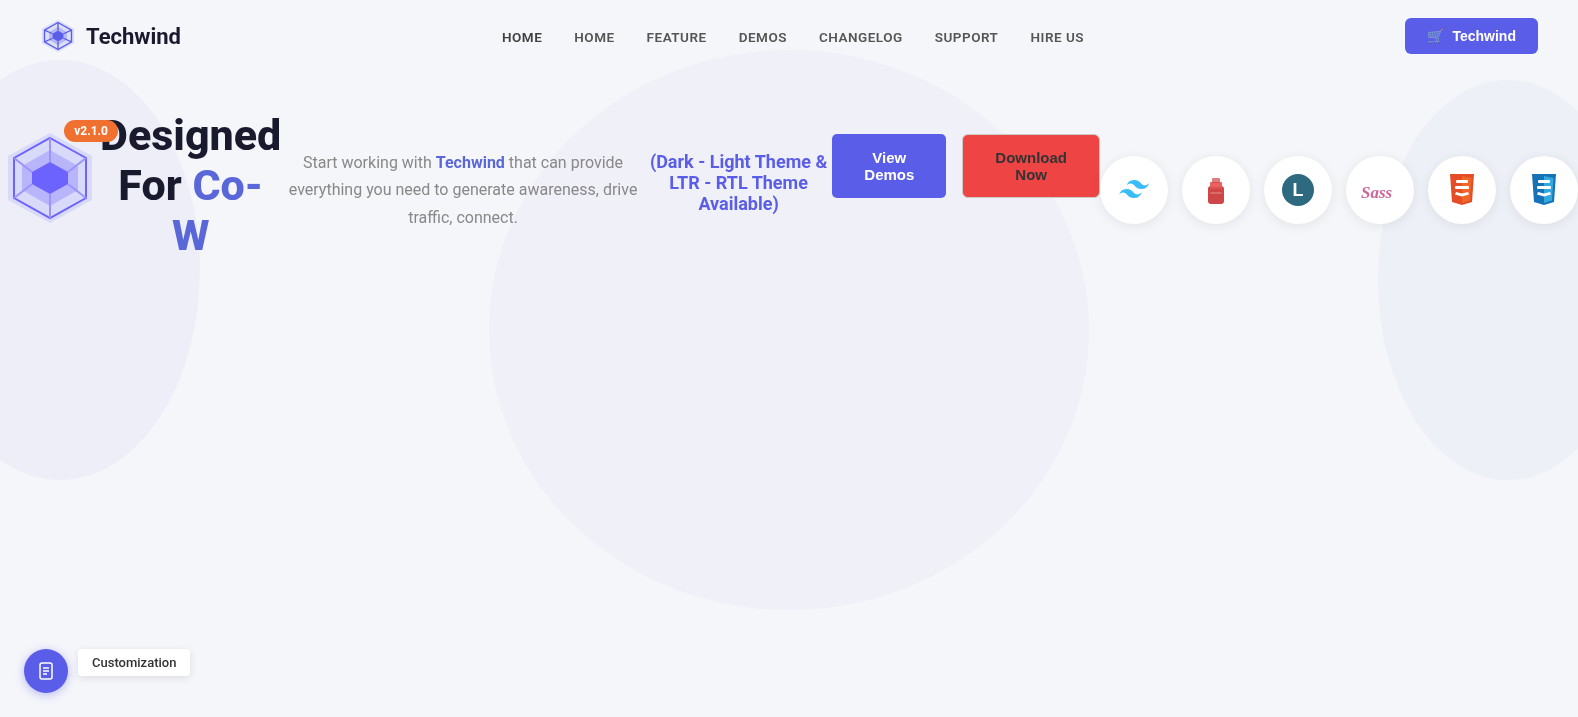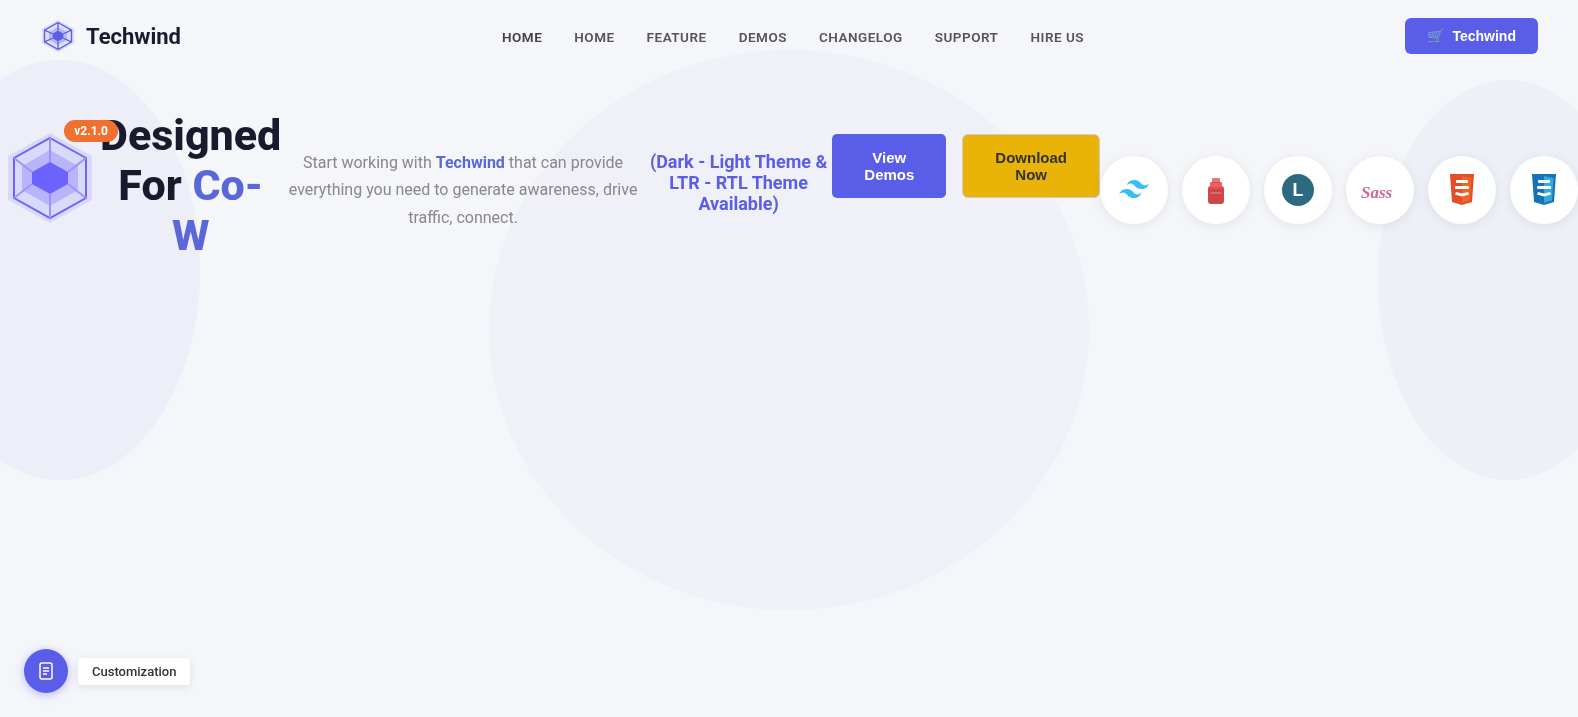--- a/index.html
+++ b/index.html
@@ -168,21 +168,21 @@
       background: #5a5de8;
       color: #fff;
       border: none;
       padding: 8px 32px;
       border-radius: 5px;
       font-size: 15px;
       font-weight: 600;
       cursor: pointer;
     }
     .btn-download-now {
-      background: #eab308;
+      background: #ef4444;
       color: #333;
       border: 1.5px solid #ccc;
       padding: 14px 32px;
       border-radius: 6px;
       font-size: 15px;
       font-weight: 600;
       cursor: pointer;
     }
 
     
@@ -204,21 +204,21 @@
       cursor: pointer;
     }
 
     
     .customization-btn {
       position: fixed;
       bottom: 24px;
       left: 24px;
       z-index: 100;
       display: flex;
-      align-items: center;
+      align-items: flex-start;
       gap: 10px;
     }
     .cust-icon {
       width: 44px;
       height: 44px;
       background: #5a5de8;
       border-radius: 50%;
       display: flex;
       align-items: center;
       justify-content: center;

